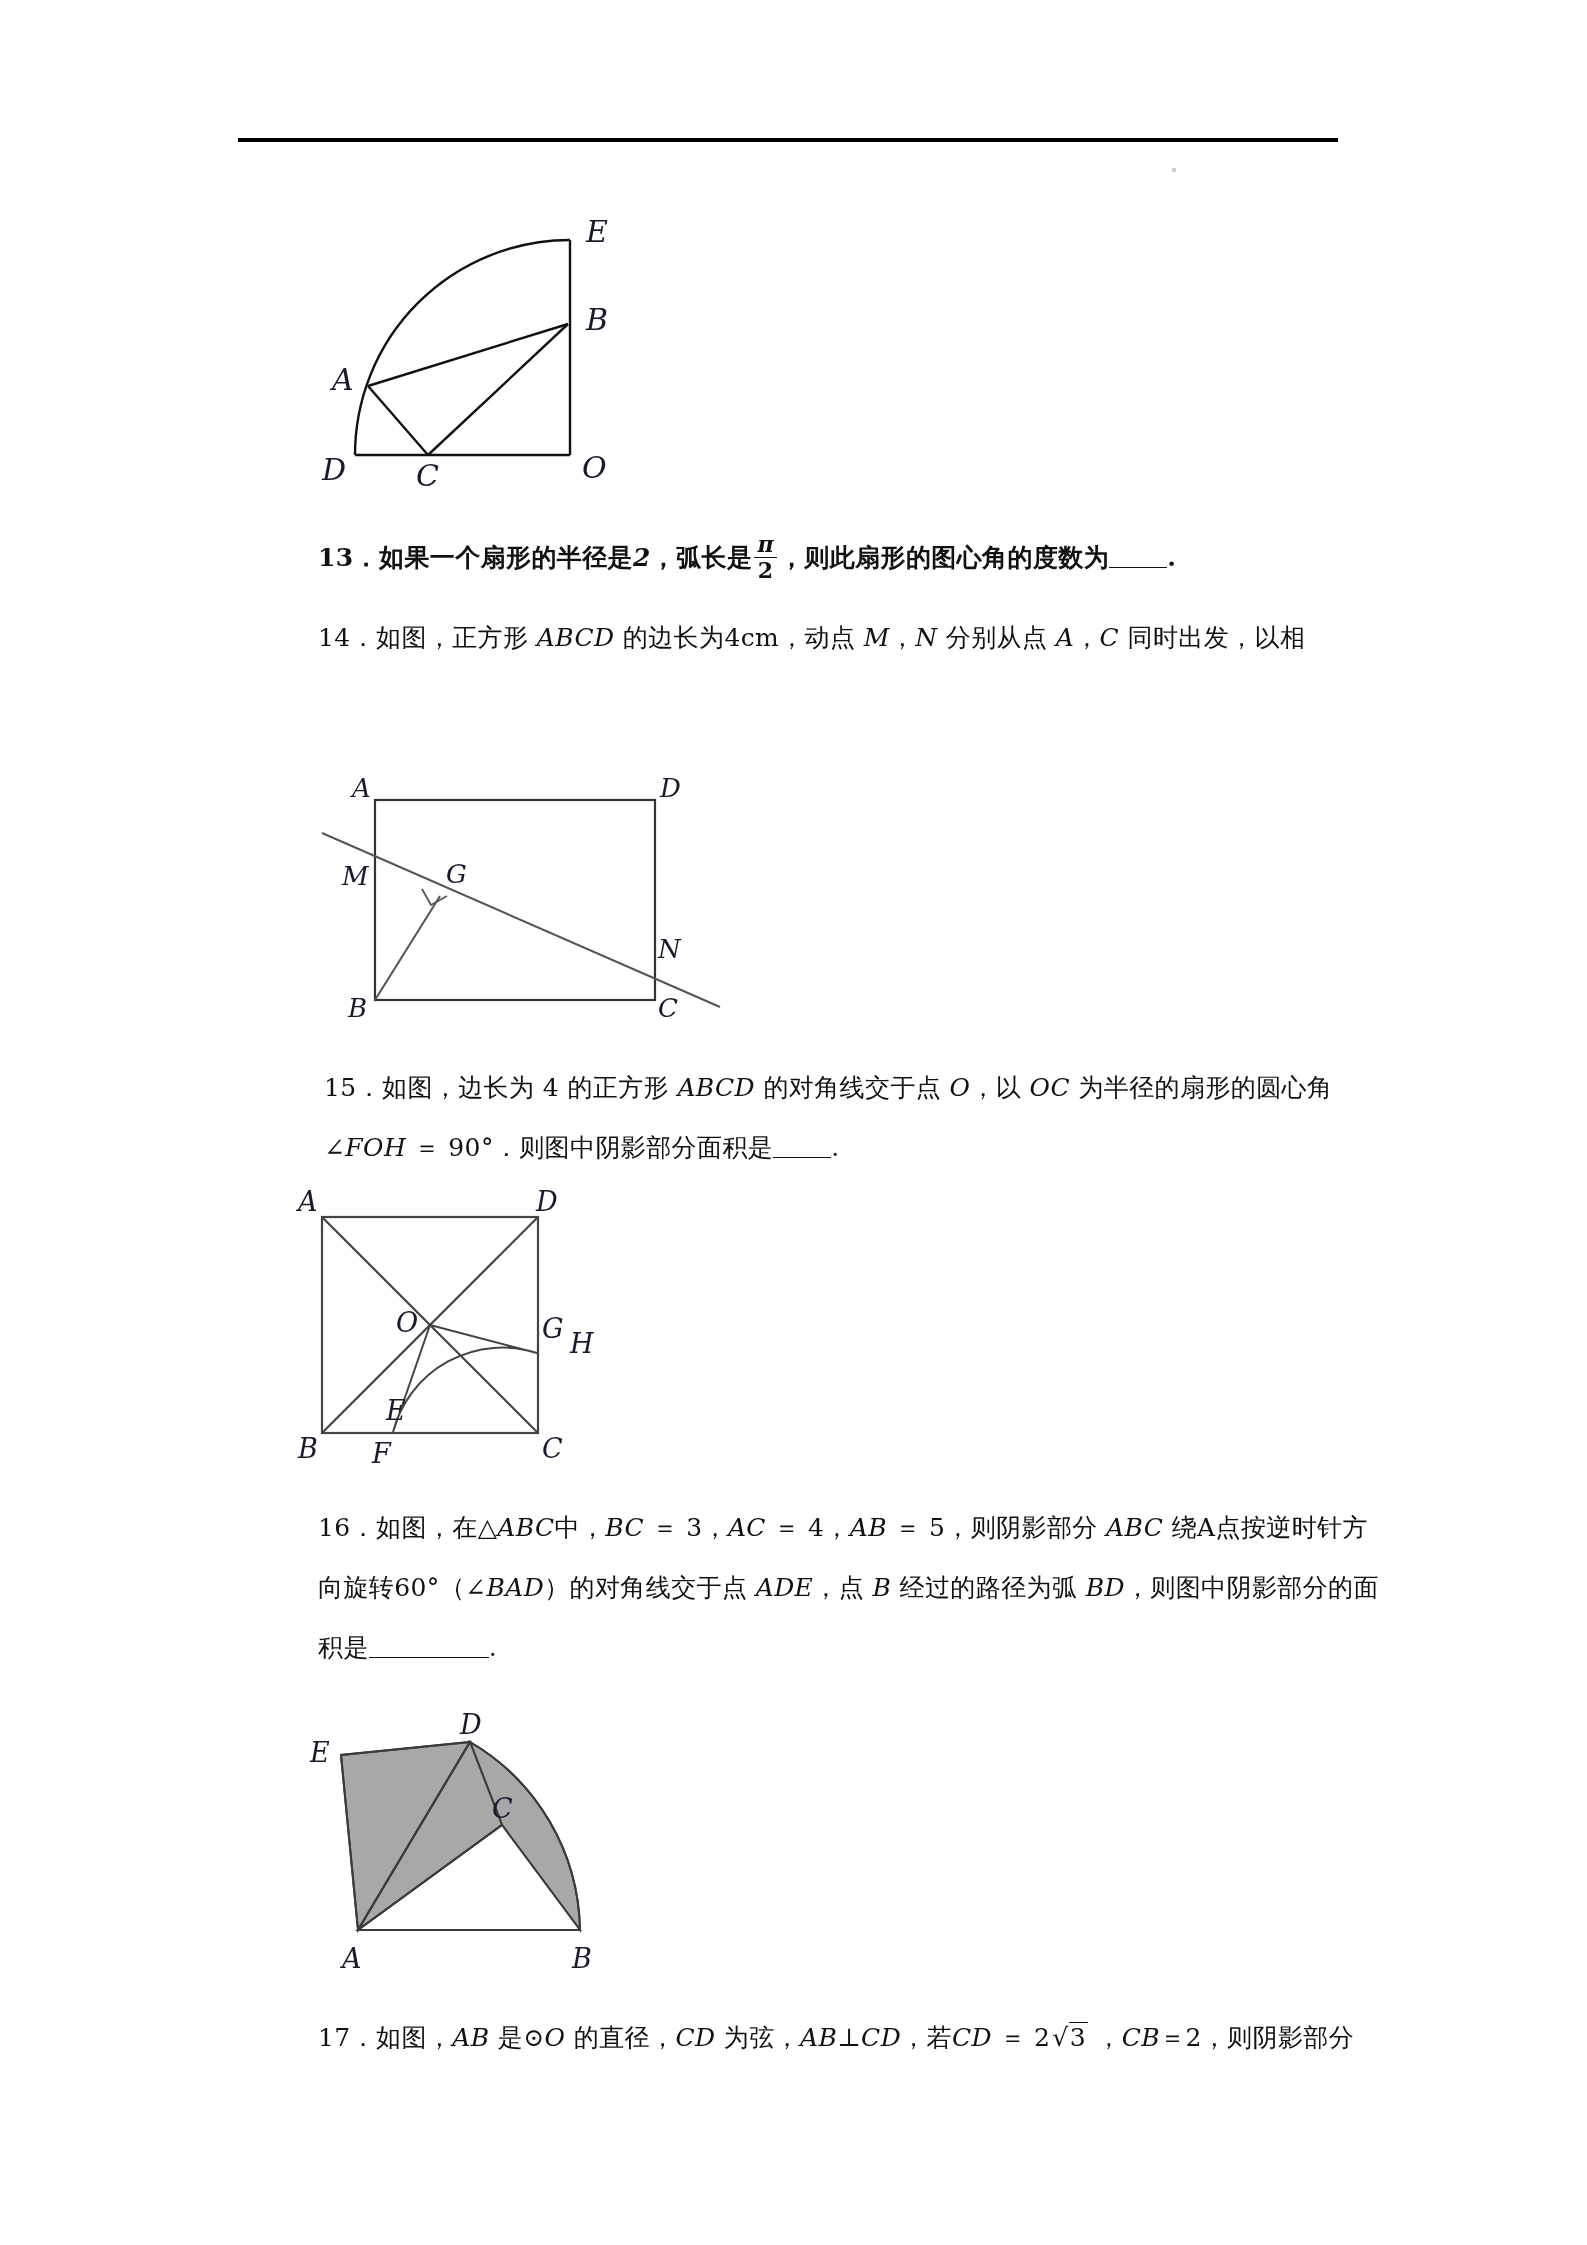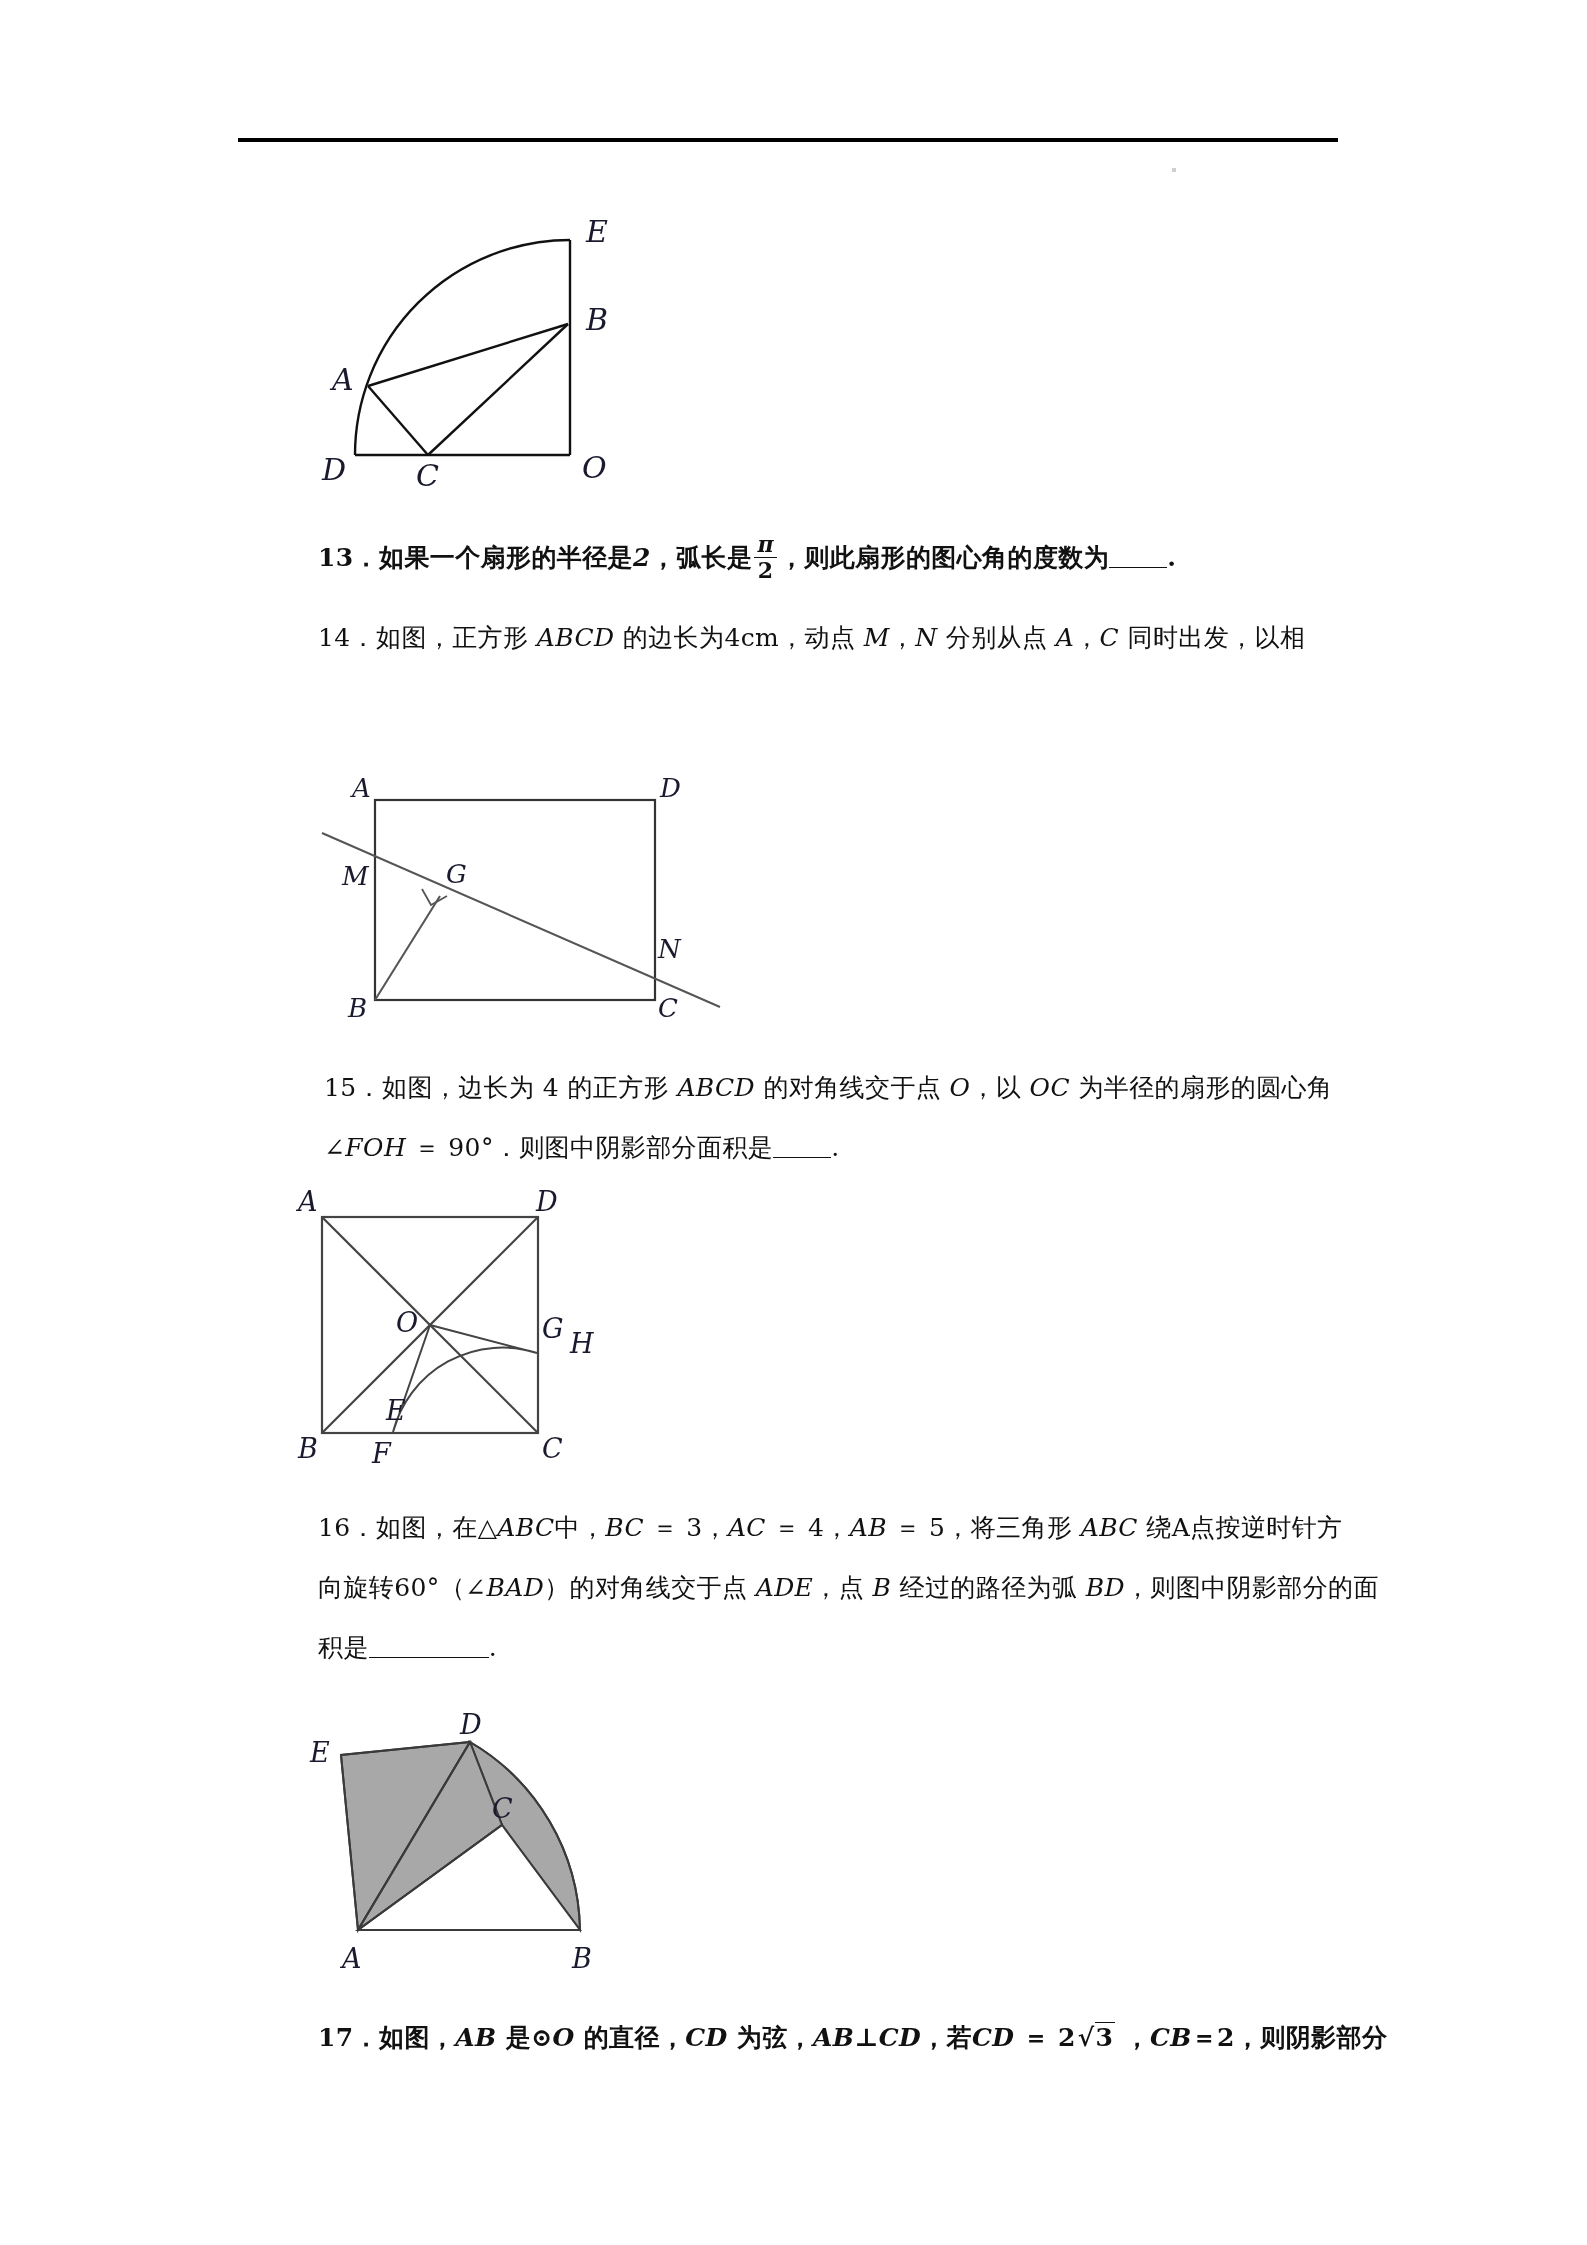--- a/index.html
+++ b/index.html
@@ -184,21 +184,21 @@
       <text class="lbl" style="font-size:27px" x="310" y="178">H</text>
       <text class="lbl" style="font-size:27px" x="126" y="245">E</text>
       <text class="lbl" style="font-size:27px" x="38" y="283">B</text>
       <text class="lbl" style="font-size:27px" x="282" y="283">C</text>
       <text class="lbl" style="font-size:27px" x="112" y="288">F</text>
     </svg>
   </div>
 
   <div class="qblock" style="left:318px; top:1498px;">
     <div class="qline">
-      <span class="num">16．</span><span>如图，在</span><span class="it">△ABC</span><span>中，</span><span class="it">BC</span><span> ＝ 3</span><span>，</span><span class="it">AC</span><span> ＝ 4</span><span>，</span><span class="it">AB</span><span> ＝ 5</span><span>，将三角形 </span><span class="it">ABC</span><span> 绕A点按逆时针方</span>
+      <span class="num">16．</span><span>如图，在</span><span class="it">△ABC</span><span>中，</span><span class="it">BC</span><span> ＝ 3</span><span>，</span><span class="it">AC</span><span> ＝ 4</span><span>，</span><span class="it">AB</span><span> ＝ 5</span><span>，则阴影部分 </span><span class="it">ABC</span><span> 绕A点按逆时针方</span>
     </div>
     <div class="qline">
       <span>向旋转60°（∠</span><span class="it">BAD</span><span>）的对角线交于点 </span><span class="it">ADE</span><span>，点 </span><span class="it">B</span><span> 经过的路径为弧 </span><span class="it">BD</span><span>，则图中阴影部分的面</span>
     </div>
     <div class="qline">
       <span>积是</span><span class="blank-l"></span><span>.</span>
     </div>
   </div>
 
   <div class="figure" style="left:280px; top:1720px;">
@@ -221,19 +221,19 @@
       <line x1="78" y1="210" x2="300" y2="210" stroke="#3a3a3a" stroke-width="2"></line>
 
       <text class="lbl" style="font-size:27px" x="180" y="14">D</text>
       <text class="lbl" style="font-size:27px" x="30" y="42">E</text>
       <text class="lbl" style="font-size:27px" x="212" y="98">C</text>
       <text class="lbl" style="font-size:27px" x="62" y="248">A</text>
       <text class="lbl" style="font-size:27px" x="292" y="248">B</text>
     </svg>
   </div>
 
-  <div class="qblock" style="left:318px; top:2008px;font-weight:bold;">
+  <div class="qblock" style="left:318px; top:2008px;">
     <div class="qline">
       <span class="num">17．</span><span>如图，</span><span class="it">AB</span><span> 是⊙</span><span class="it">O</span><span> 的直径，</span><span class="it">CD</span><span> 为弦，</span><span class="it">AB</span><span>⊥</span><span class="it">CD</span><span>，若</span><span class="it">CD</span><span> ＝ 2</span><span class="radical"><span class="rad-sym">√</span><span class="rad-body">3</span></span><span> ，</span><span class="it">CB</span><span>＝2，则阴影部分</span>
     </div>
   </div>
 
 </div>
 
 </body></html>

